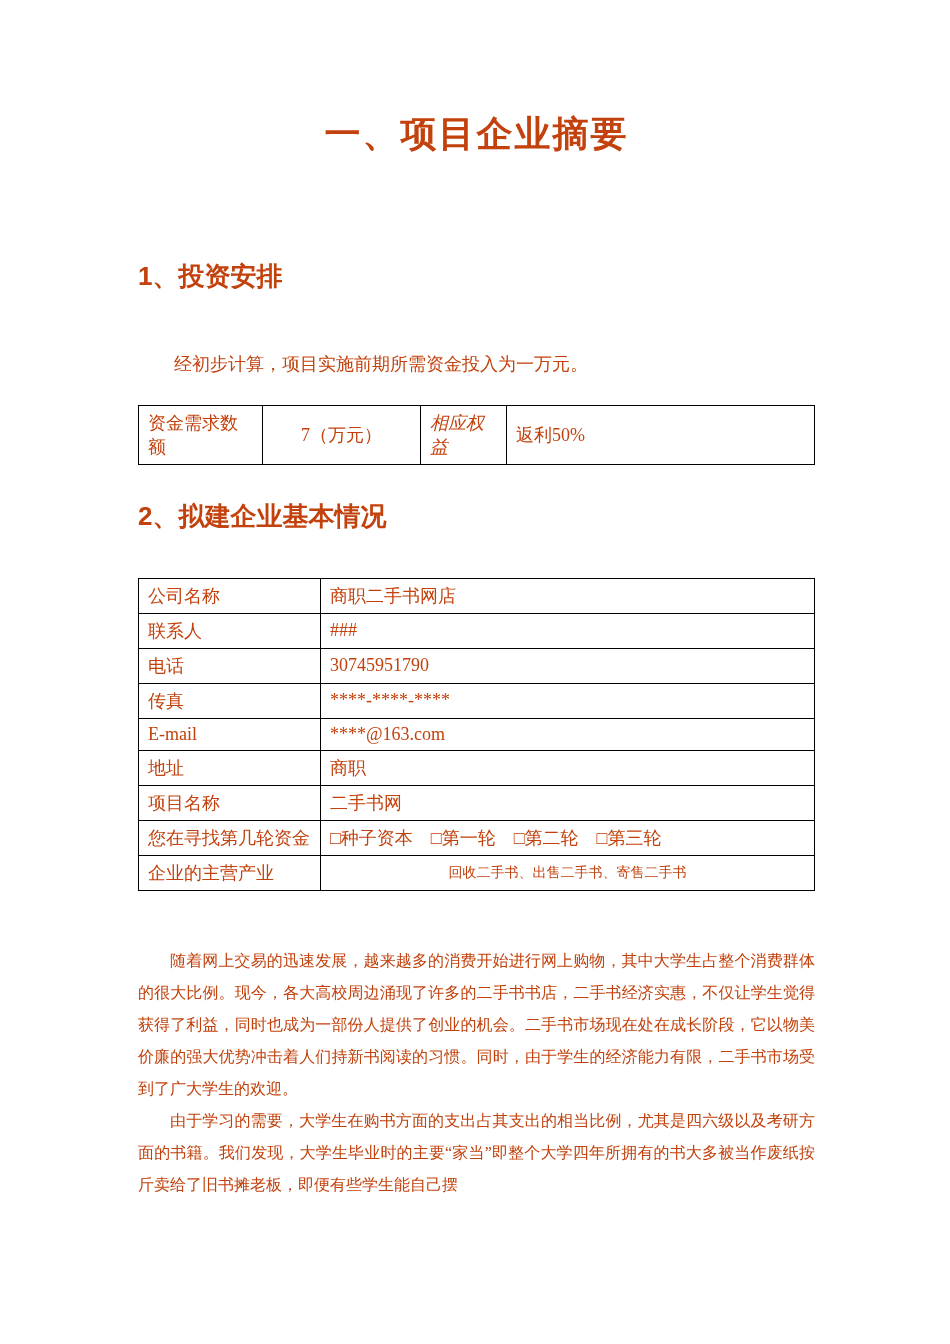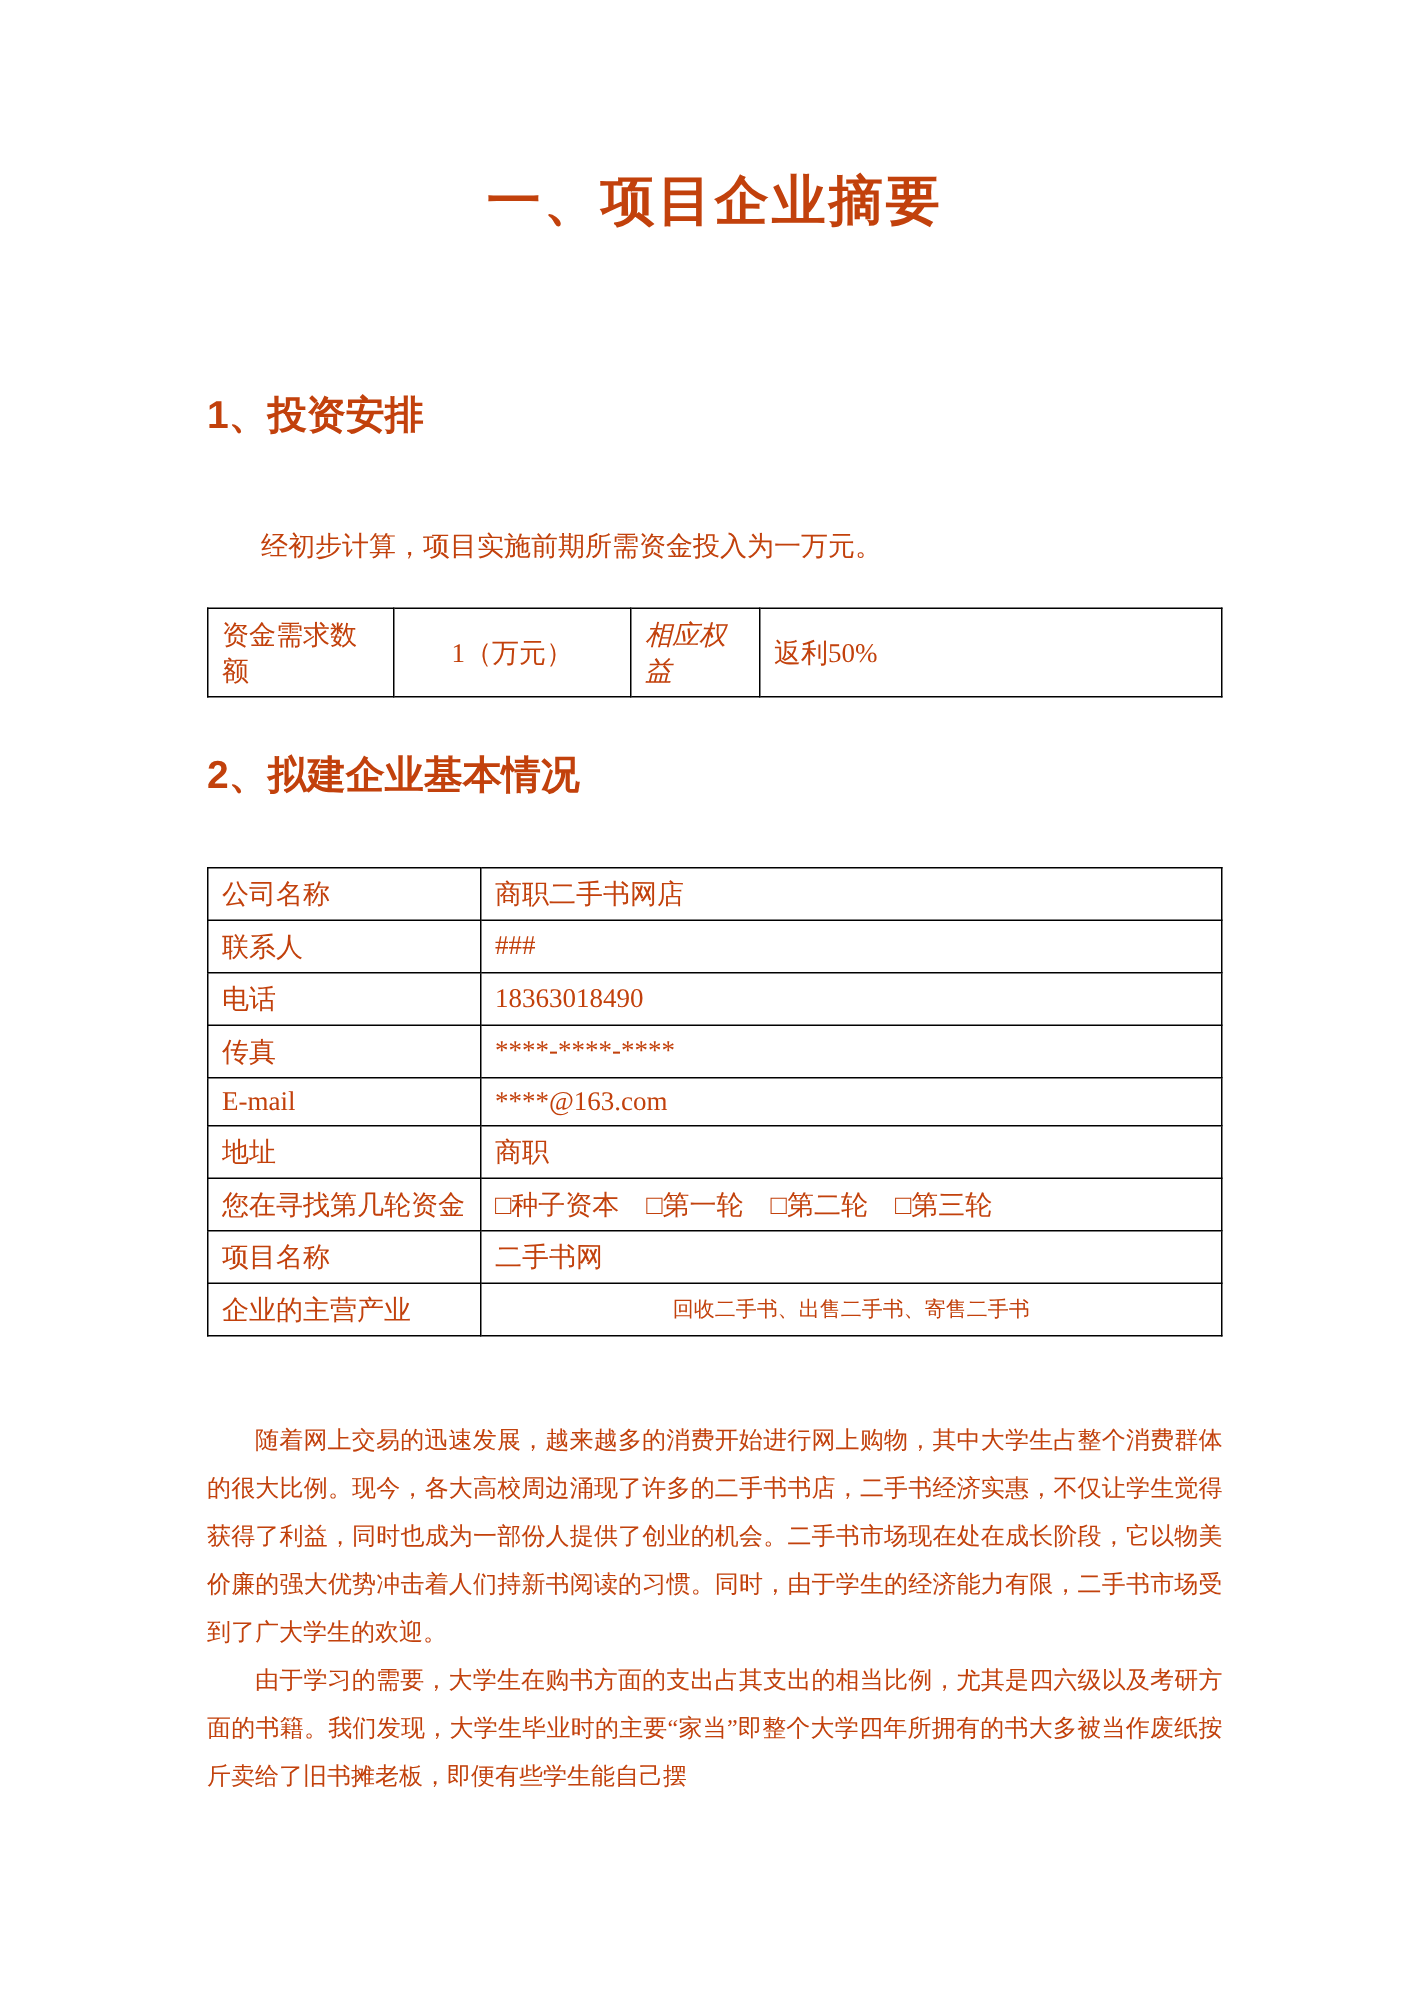--- a/index.html
+++ b/index.html
@@ -80,62 +80,62 @@
     <div class="doc-title">一、项目企业摘要</div>
 
     <div class="section-heading h1">1、投资安排</div>
 
     <p class="intro-para">经初步计算，项目实施前期所需资金投入为一万元。</p>
 
     <table class="funding-table">
       <tbody>
         <tr>
           <td class="c0">资金需求数额</td>
-          <td class="c1">1（万元）</td>
+          <td class="c1">7（万元）</td>
           <td class="c2">相应权益</td>
           <td class="c3">返利50%</td>
         </tr>
       </tbody>
     </table>
 
     <div class="section-heading h2">2、拟建企业基本情况</div>
 
     <table class="company-table">
       <tbody>
         <tr>
           <td class="label-col">公司名称</td>
           <td>商职二手书网店</td>
         </tr>
         <tr>
           <td class="label-col">联系人</td>
           <td>###</td>
         </tr>
         <tr>
           <td class="label-col">电话</td>
-          <td>18363018490</td>
+          <td>30745951790</td>
         </tr>
         <tr>
           <td class="label-col">传真</td>
           <td>****-****-****</td>
         </tr>
         <tr>
           <td class="label-col">E-mail</td>
           <td>****@163.com</td>
         </tr>
         <tr>
           <td class="label-col">地址</td>
           <td>商职</td>
         </tr>
         <tr>
+          <td class="label-col">项目名称</td>
+          <td>二手书网</td>
+        </tr>
+        <tr>
           <td class="label-col">您在寻找第几轮资金</td>
           <td>□种子资本　□第一轮　□第二轮　□第三轮</td>
-        </tr>
-        <tr>
-          <td class="label-col">项目名称</td>
-          <td>二手书网</td>
         </tr>
         <tr>
           <td class="label-col">企业的主营产业</td>
           <td class="center-val">回收二手书、出售二手书、寄售二手书</td>
         </tr>
       </tbody>
     </table>
 
 
     <p class="body-para p1">随着网上交易的迅速发展，越来越多的消费开始进行网上购物，其中大学生占整个消费群体的很大比例。现今，各大高校周边涌现了许多的二手书书店，二手书经济实惠，不仅让学生觉得获得了利益，同时也成为一部份人提供了创业的机会。二手书市场现在处在成长阶段，它以物美价廉的强大优势冲击着人们持新书阅读的习惯。同时，由于学生的经济能力有限，二手书市场受到了广大学生的欢迎。</p>

